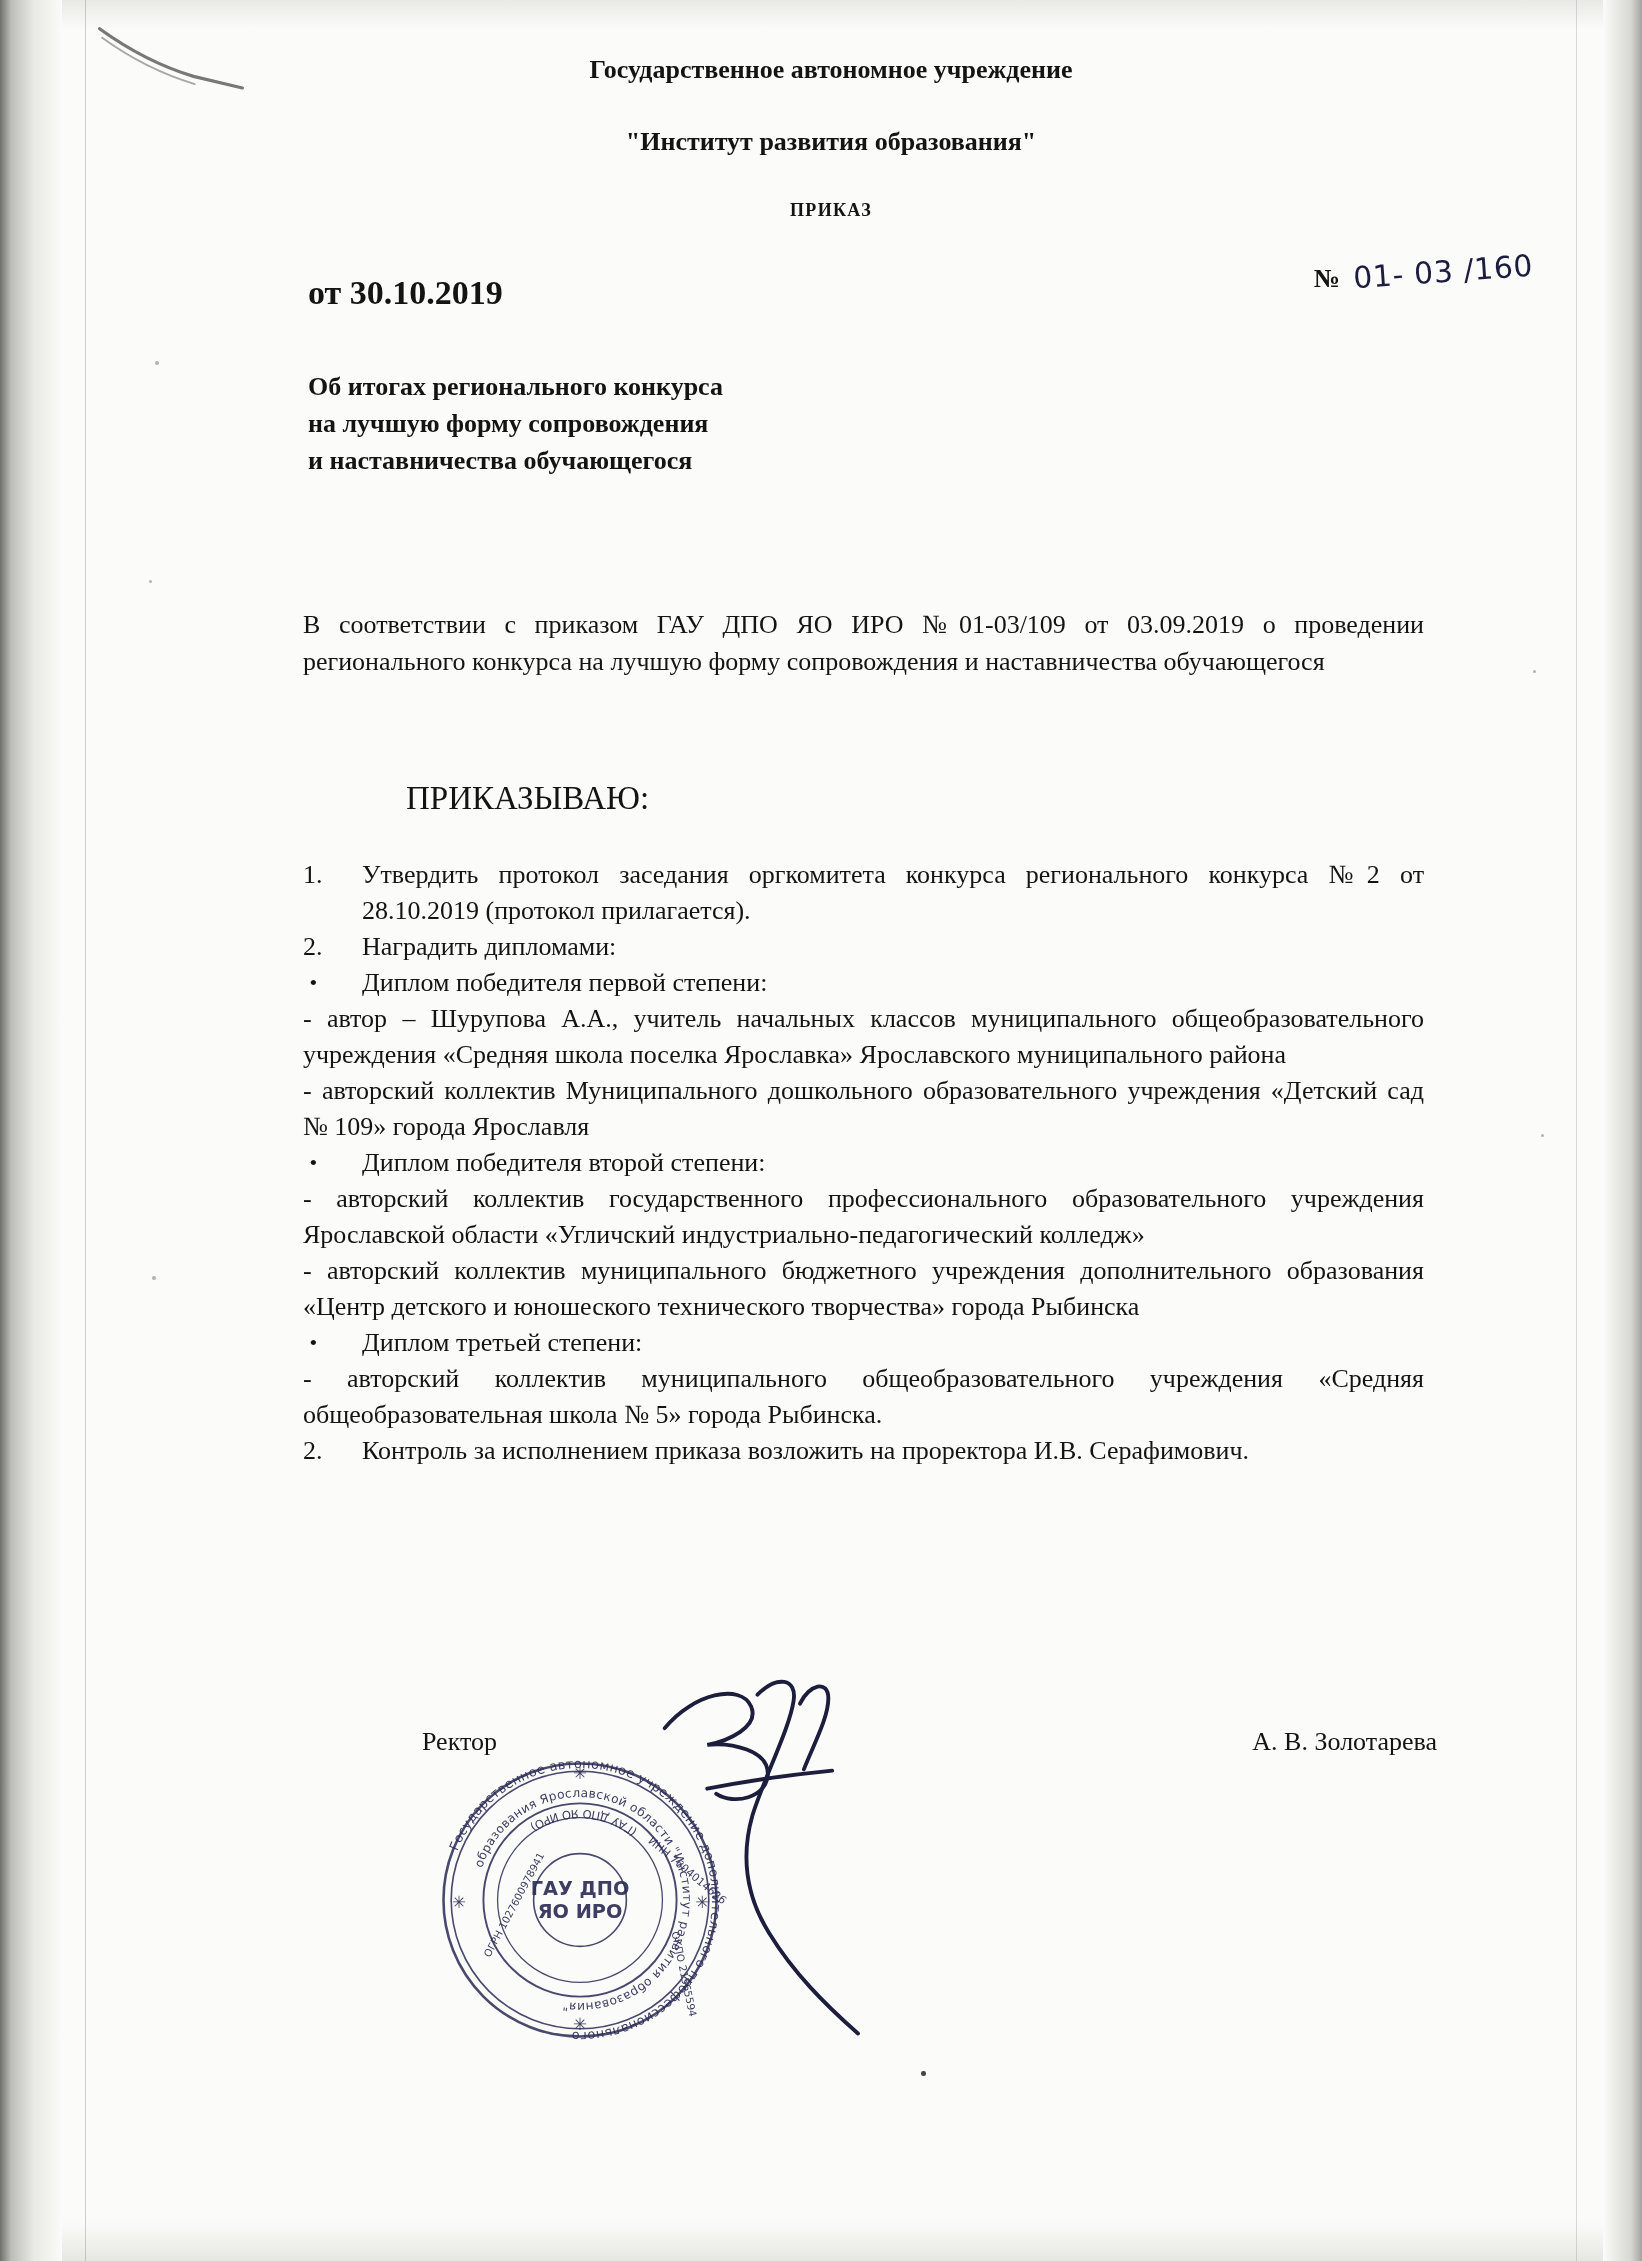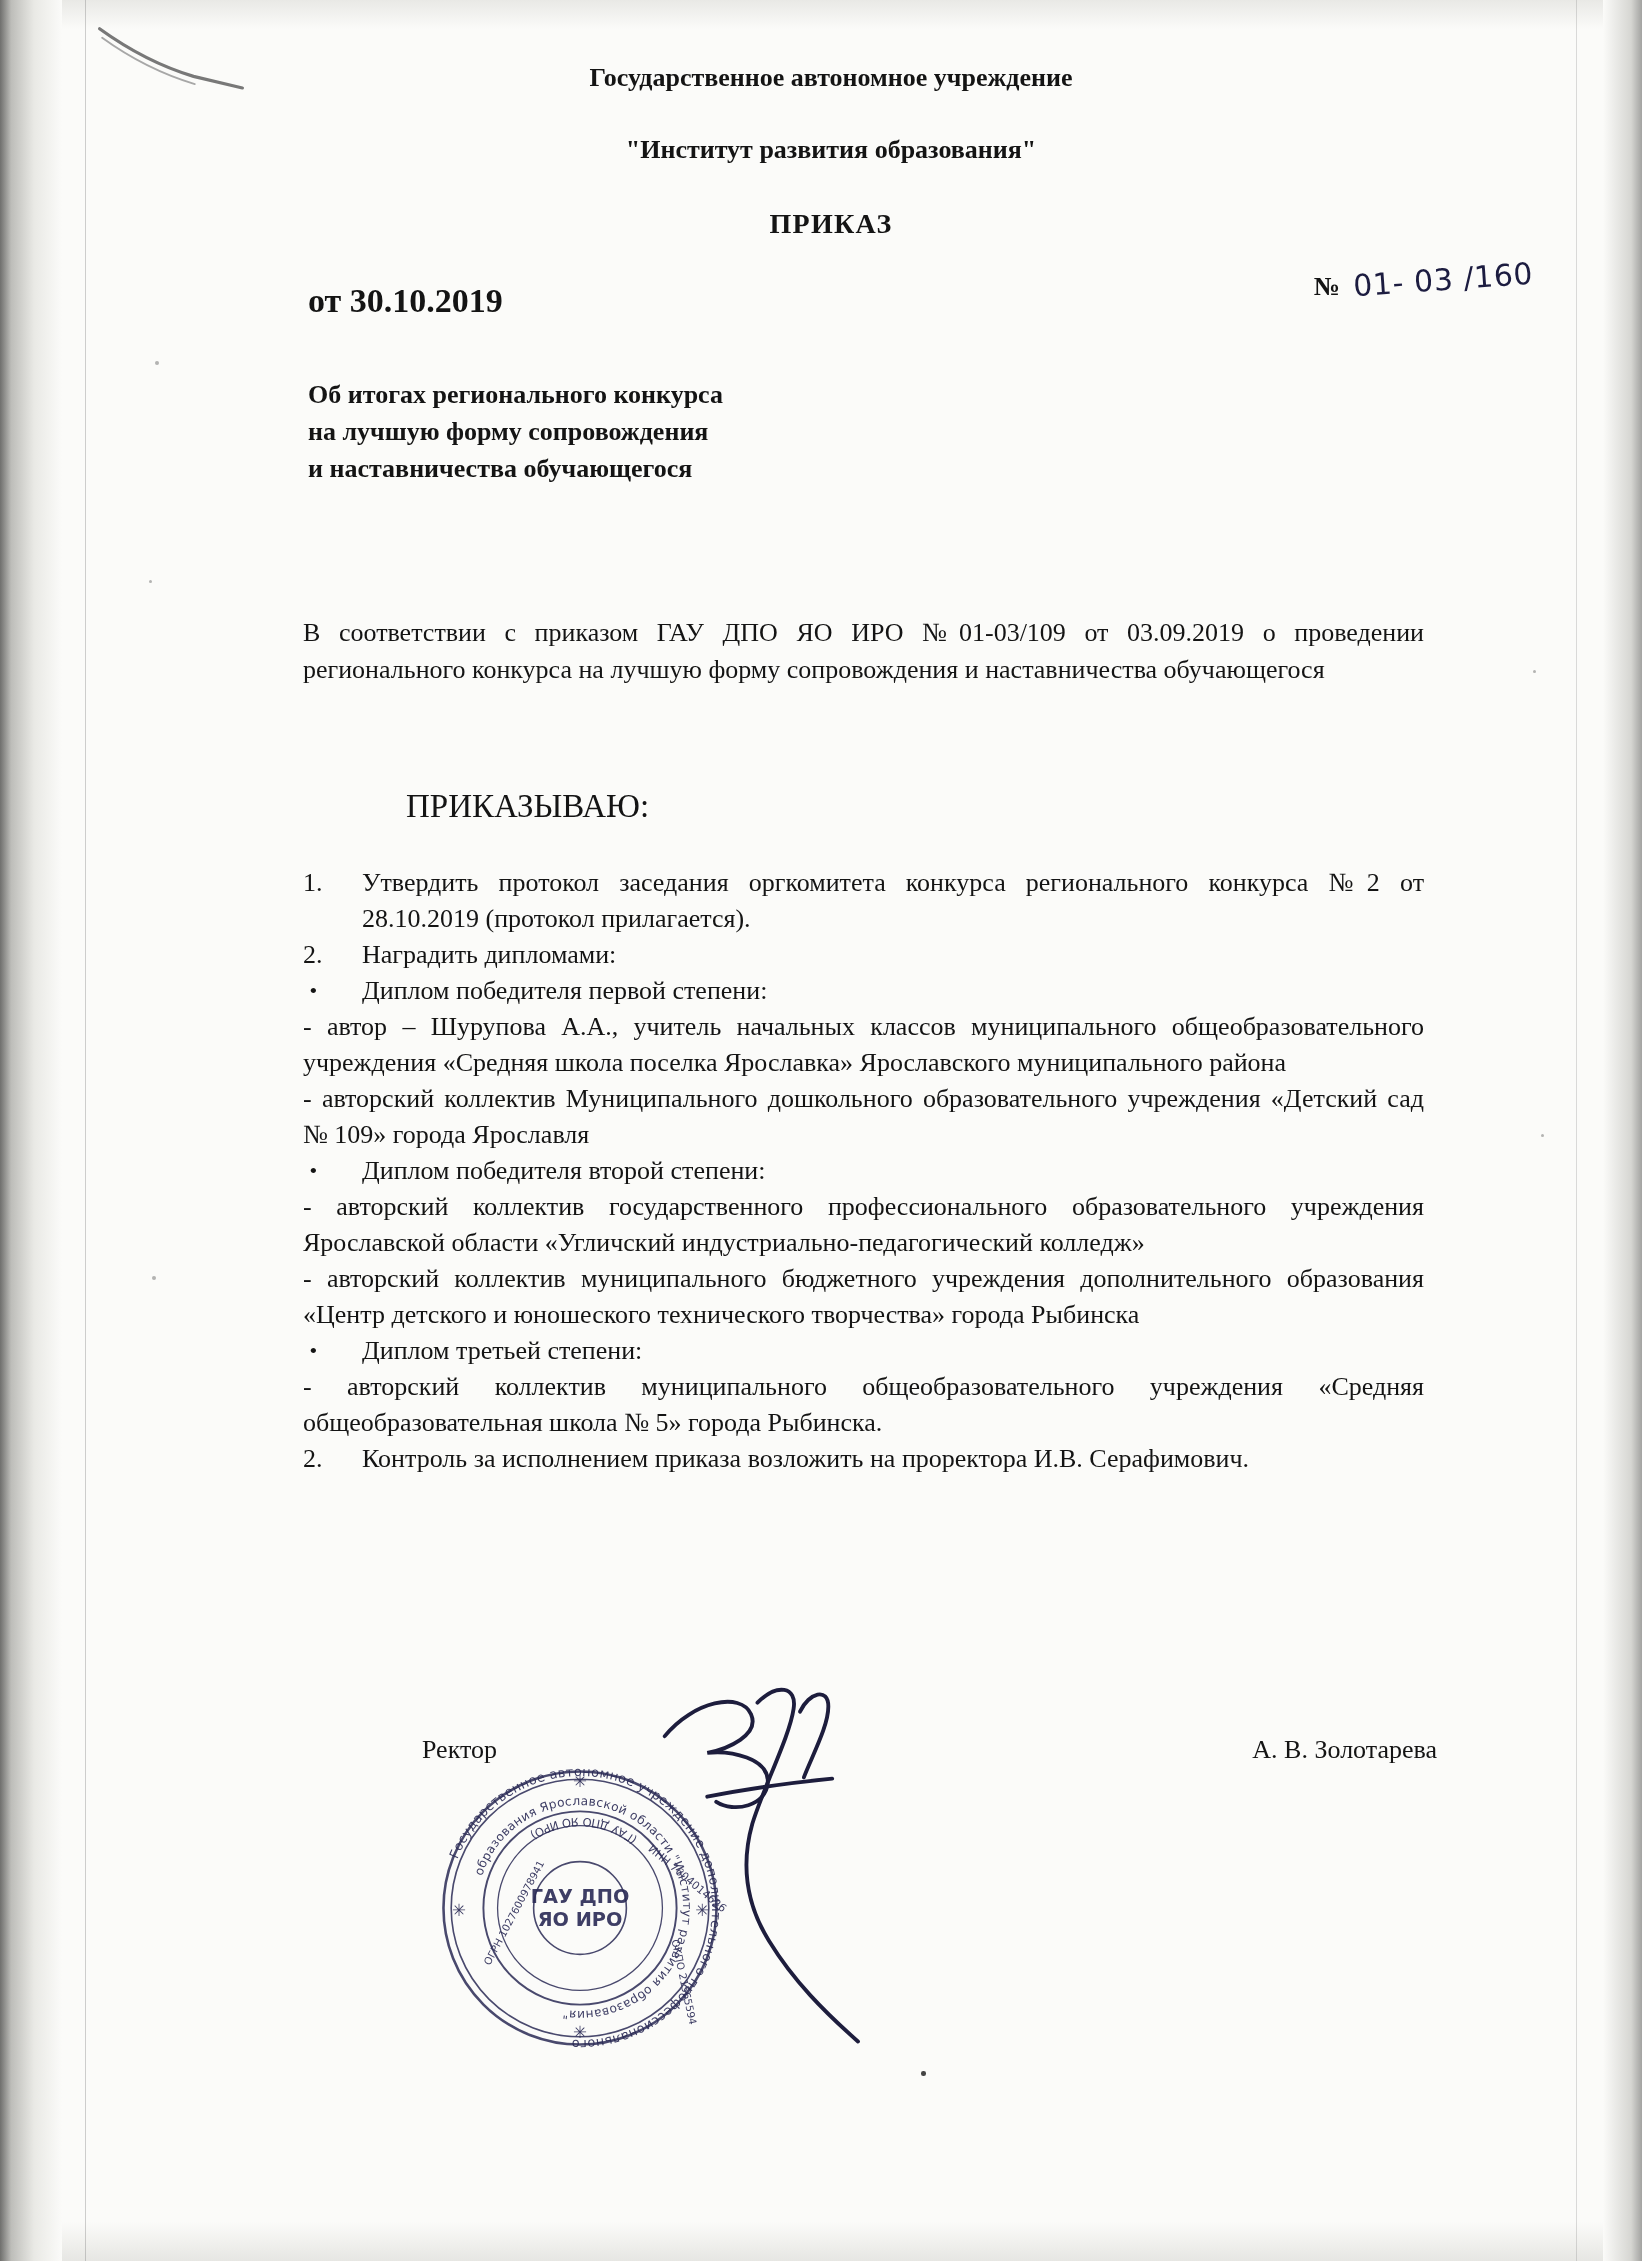--- a/index.html
+++ b/index.html
@@ -61,21 +61,21 @@
   .speck {
     position: absolute;
     background: rgba(90,90,90,0.45);
     border-radius: 50%;
     pointer-events: none;
   }
 
   
   .content {
     position: absolute;
-    left: 0; top: 8px;
+    left: 0; top: 0;
     width: 1643px;
     height: 1985px;
   }
   .hdr {
     position: absolute;
     left: 219px;
     width: 1224px;
     text-align: center;
     font-weight: bold;
     font-size: 26px;
@@ -85,21 +85,21 @@
   .hdr-l2 { top: 88px; }
   .hdr-l3 { top: 124px; }
 
   .prikaz {
     position: absolute;
     left: 219px;
     width: 1224px;
     top: 200px;
     text-align: center;
     font-weight: bold;
-    font-size: 28px;
+    font-size: 18px;
     letter-spacing: 1.3px;
   }
 
   .date-line {
     position: absolute;
     left: 308px;
     top: 274px;
     font-weight: bold;
     font-size: 34px;
   }

